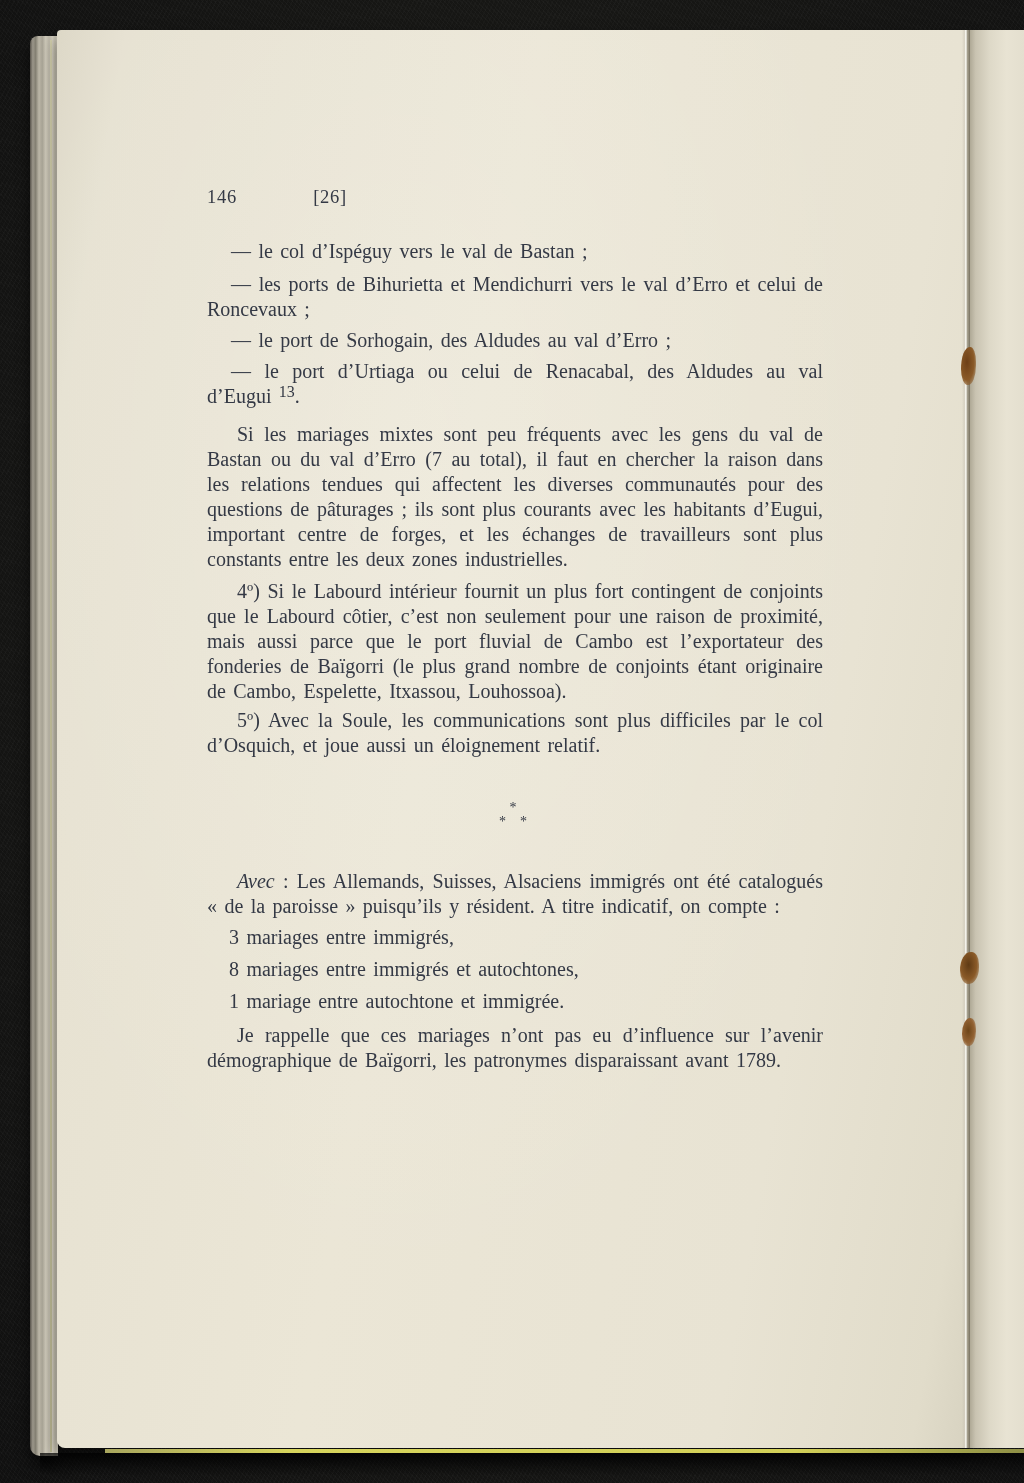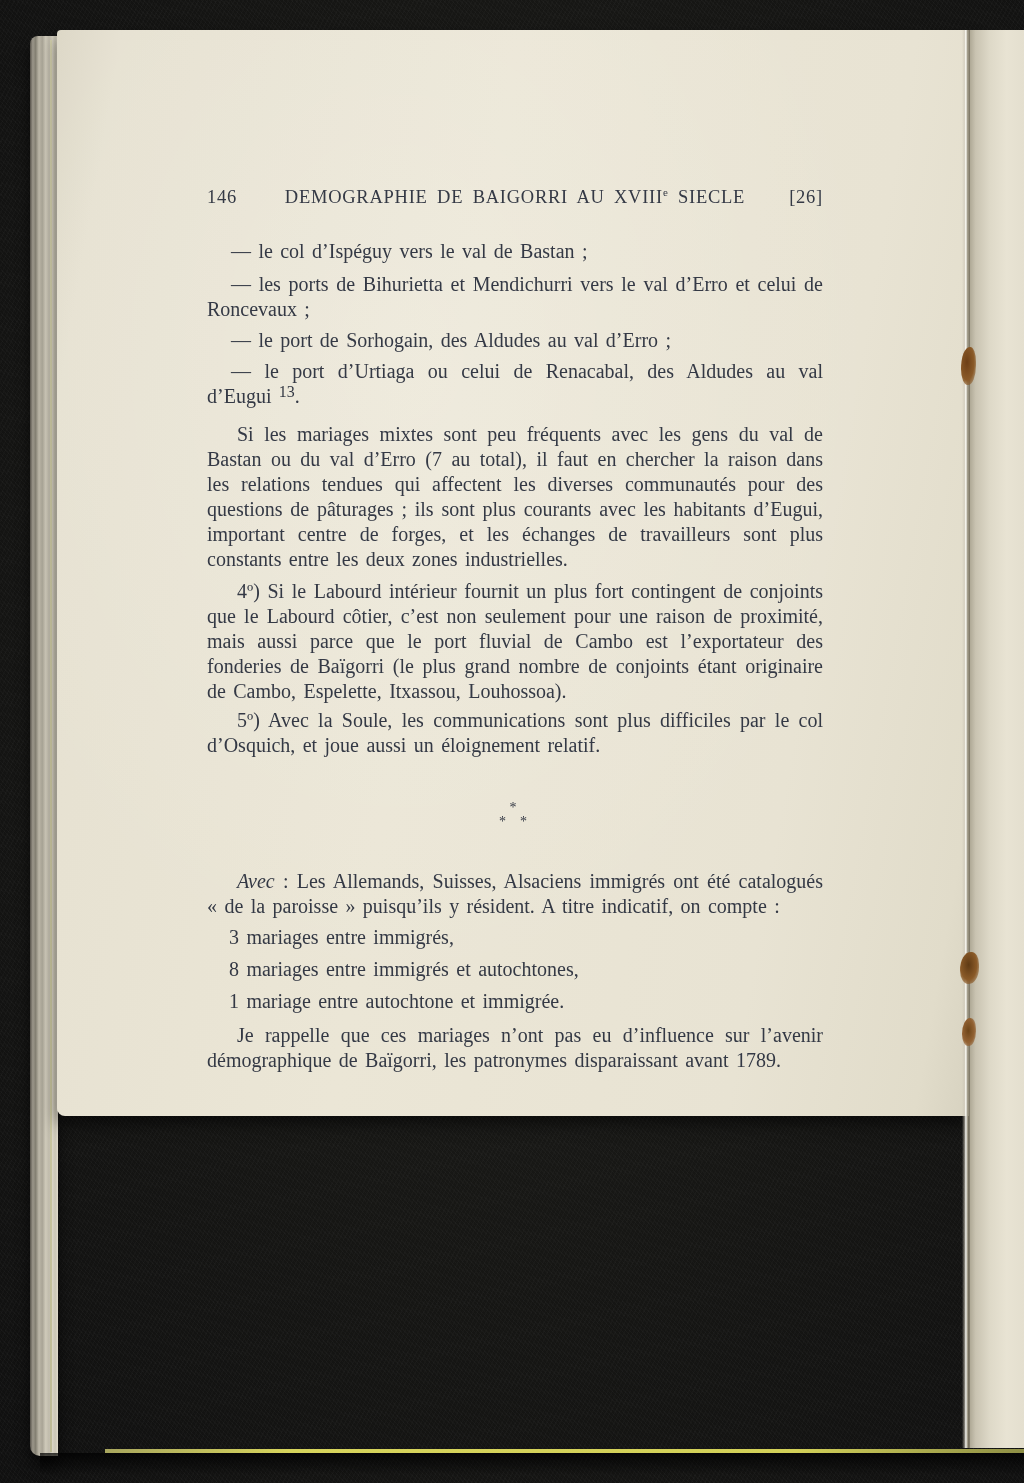--- a/index.html
+++ b/index.html
@@ -24,21 +24,21 @@
       #cfcaba 56%, #bfbaab 68%, #d9d4c4 80%, #cac5b4 90%, #e0dbcb 100%);
     box-shadow:0 10px 14px rgba(0,0,0,0.6);
   }
   .stack-line {
     position:absolute; left:50px; top:40px; width:2px; height:1412px;
     background:linear-gradient(#d9d6ae, #cfcc9f 60%, #b9b68c);
     opacity:.8;
   }
   
   .page {
-    position:absolute; left:57px; top:30px; width:912px; height:1086px;
+    position:absolute; left:57px; top:30px; width:912px; height:1418px;
     border-radius:4px 0 0 8px;
     background:
       radial-gradient(ellipse at 38% 30%, rgba(255,255,252,0.20) 0%, rgba(255,255,252,0) 60%),
       linear-gradient(100deg, #dcd7c6 0%, #e6e1d1 6%, #ebe6d6 42%, #e8e3d3 78%, #e1dcca 95%, #d7d2c0 100%);
     box-shadow:0 8px 16px rgba(0,0,0,0.55);
   }
   
   .page-next {
     position:absolute; left:969px; top:30px; width:55px; height:1418px;
     background:linear-gradient(90deg, #aaa491 0%, #c9c3b1 12%, #ded9c8 38%, #e8e3d3 68%, #e4dfcf 100%);
@@ -106,21 +106,20 @@
 <div class="scene">
 
   <div class="stack-left"></div>
   <div class="stack-line"></div>
 
   <div class="page">
     <div class="content">
 
       <header class="running-head">
         <span class="pagenum">146</span>
-        <span class="title"><span>DEMOGRAPHIE DE BAIGORRI AU XVIII</span><sup>e</sup><span> SIECLE</span></span>
         <span class="bracket">[26]</span>
       </header>
 
 
       <p class="route mt2">— le col d’Ispéguy vers le val de Bastan&nbsp;;</p>
       <p class="route mt8">— les ports de Bihurietta et Mendichurri vers le val d’Erro et celui de Roncevaux&nbsp;;</p>
       <p class="route mt6">— le port de Sorhogain, des Aldudes au val d’Erro&nbsp;;</p>
       <p class="route mt6"><span>— le port d’Urtiaga ou celui de Renacabal, des Aldudes au val d’Eugui&nbsp;</span><sup class="fn">13</sup><span>.</span></p>
 
       <p class="ind mt13">Si les mariages mixtes sont peu fréquents avec les gens du val de Bastan ou du val d’Erro (7 au total), il faut en chercher la raison dans les relations tendues qui affectent les diverses communautés pour des questions de pâturages&nbsp;; ils sont plus courants avec les habitants d’Eugui, important centre de forges, et les échanges de travailleurs sont plus constants entre les deux zones industrielles.</p>

